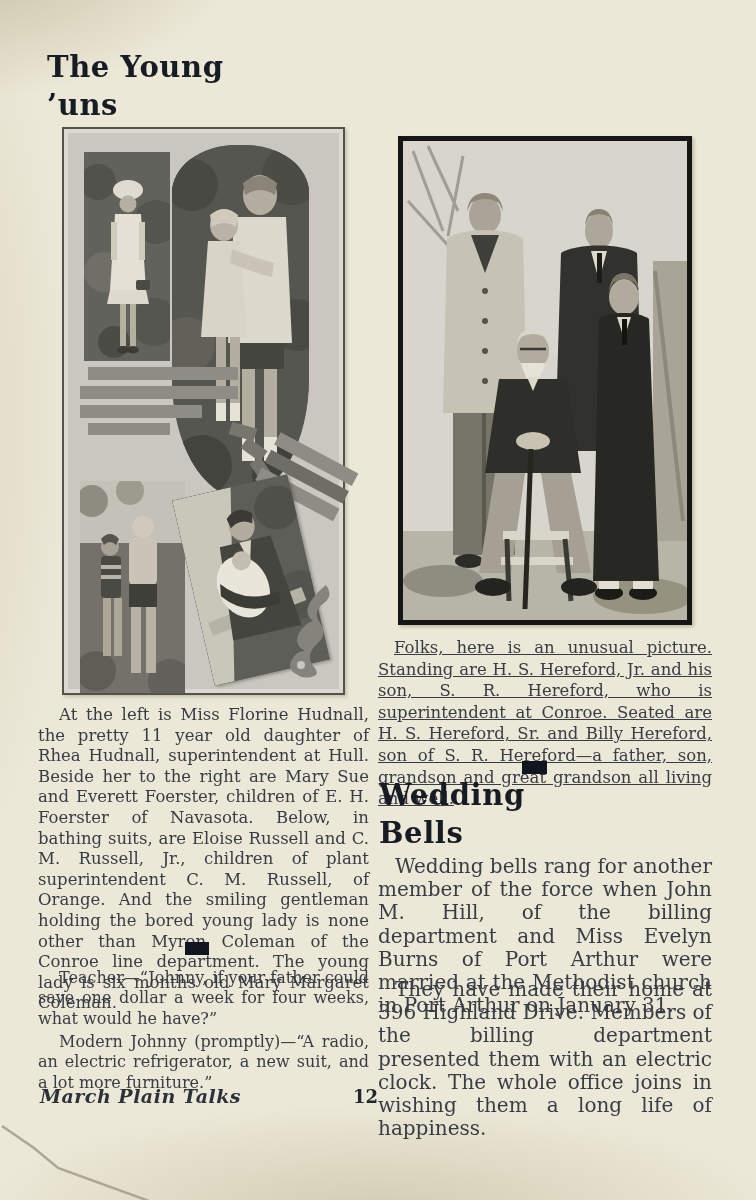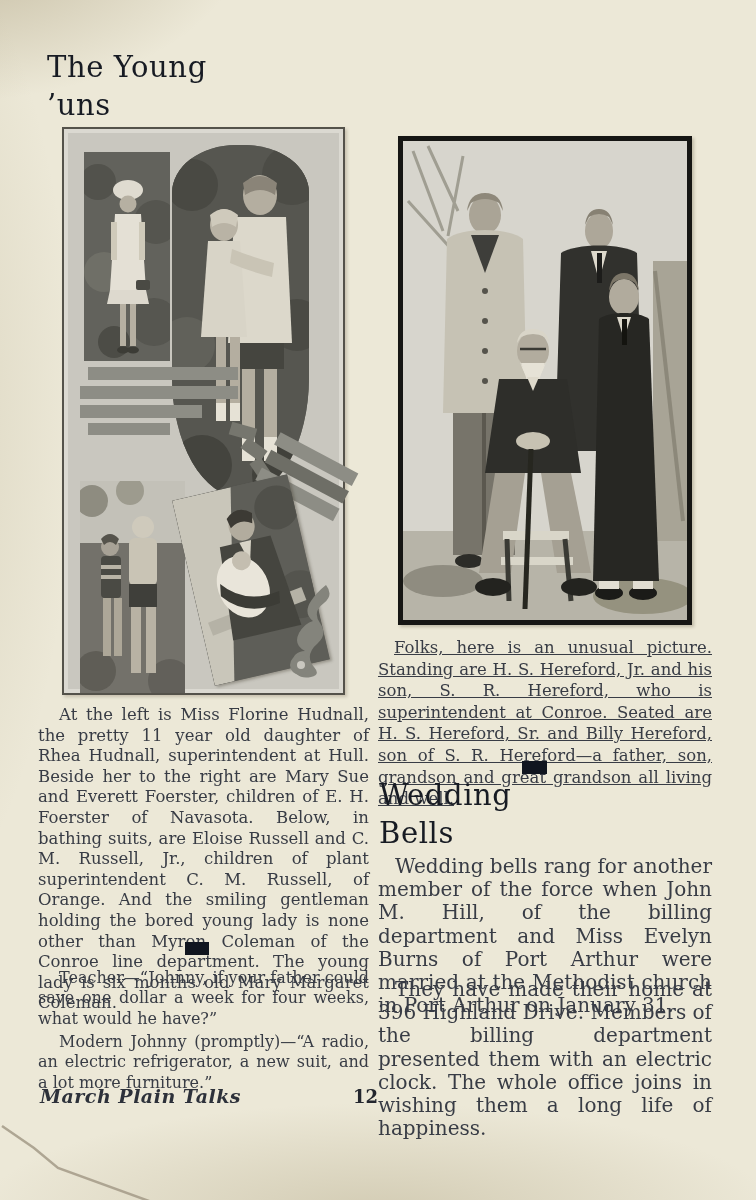--- a/index.html
+++ b/index.html
@@ -13,21 +13,21 @@
     background:
       radial-gradient(ellipse 430px 240px at -60px -70px, rgba(146,131,92,.50), rgba(146,131,92,0) 72%),
       radial-gradient(ellipse 260px 700px at -120px 420px, rgba(158,146,108,.28), rgba(158,146,108,0) 75%),
       radial-gradient(ellipse 500px 140px at 50% 1215px, rgba(168,156,120,.38), rgba(168,156,120,0) 80%),
       linear-gradient(#ece8d7,#ece8d7);
   }
   
   .head{
     position:absolute;margin:0;
     font-family:"DejaVu Serif", serif;
-    font-weight:normal;
+    font-weight:bold;
     font-size:29px;line-height:38px;
     letter-spacing:.6px;
     color:#171b23;
   }
   .head span{display:block;}
   
   .para{
     position:absolute;margin:0;
     text-align:justify;
     color:#383c45;

